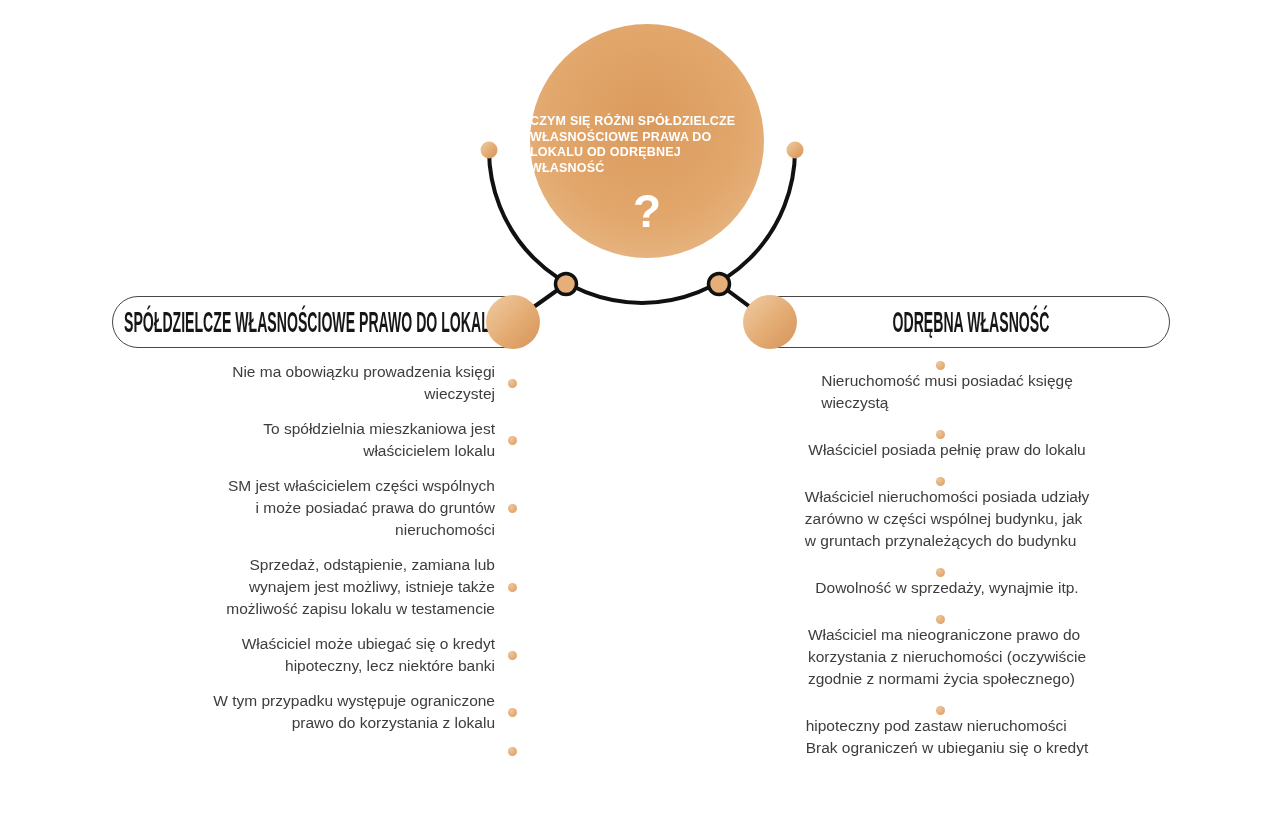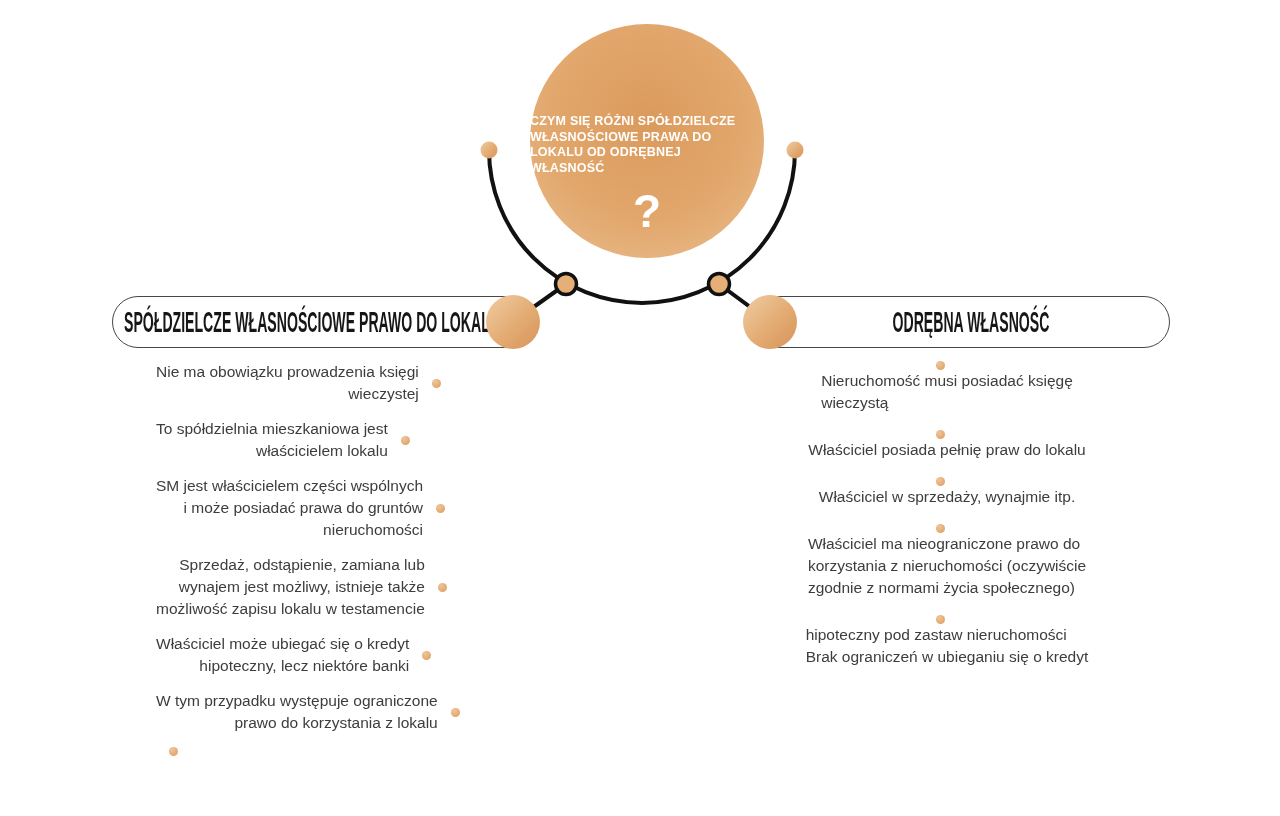--- a/index.html
+++ b/index.html
@@ -92,21 +92,21 @@
     top: 361px;
     z-index: 2;
   }
   .list.left  { left: 156px; width: 361px; }
   .list.right { left: 771px; width: 352px; }
 
   .item {
     display: flex;
     align-items: center;
   }
-  .list.left  .item { justify-content: flex-start; margin-bottom: 13px; }
+  .list.left  .item { justify-content: flex-end; margin-bottom: 13px; }
   .list.right .item { justify-content: flex-start; margin-bottom: 16px; flex-direction: column; }
 
   .item .lines {
     font-size: 15.5px;
     line-height: 22px;
     color: #3d3d3d;
   }
   .list.left  .item .lines { text-align: right; order: 0; }
   .list.left  .item .bullet { order: 1; margin-left: 13px; }
   .list.right .item .bullet { margin-right: 13px; }
@@ -229,25 +229,33 @@
       </div>
     </div>
 
     <div class="item">
       <span class="bullet"></span>
       <div class="lines">
         <div>Właściciel posiada pełnię praw do lokalu</div>
       </div>
     </div>
 
-
-    <div class="item">
-      <span class="bullet"></span>
-      <div class="lines">
-        <div>Właściciel w sprzedaży, wynajmie itp.</div>
+    <div class="item">
+      <span class="bullet"></span>
+      <div class="lines">
+        <div>Właściciel nieruchomości posiada udziały</div>
+        <div>zarówno w części wspólnej budynku, jak</div>
+        <div>w gruntach przynależących do budynku</div>
+      </div>
+    </div>
+
+    <div class="item">
+      <span class="bullet"></span>
+      <div class="lines">
+        <div>Dowolność w sprzedaży, wynajmie itp.</div>
       </div>
     </div>
 
     <div class="item">
       <span class="bullet"></span>
       <div class="lines">
         <div>Właściciel ma nieograniczone prawo do</div>
         <div>korzystania z nieruchomości (oczywiście</div>
         <div>zgodnie z normami życia społecznego)</div>
       </div>

